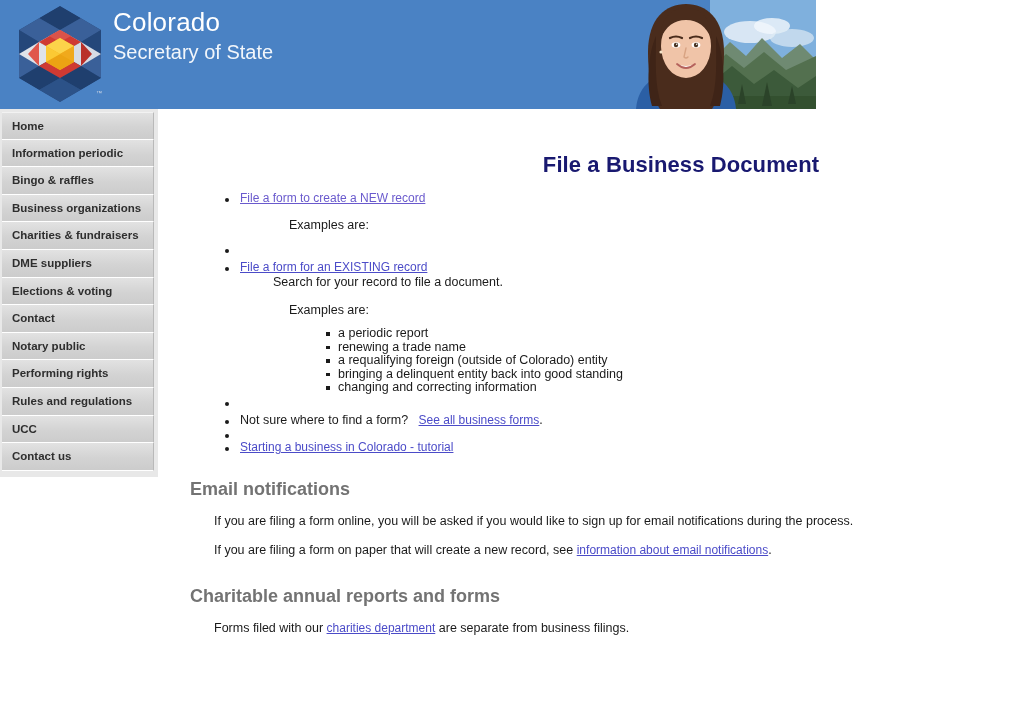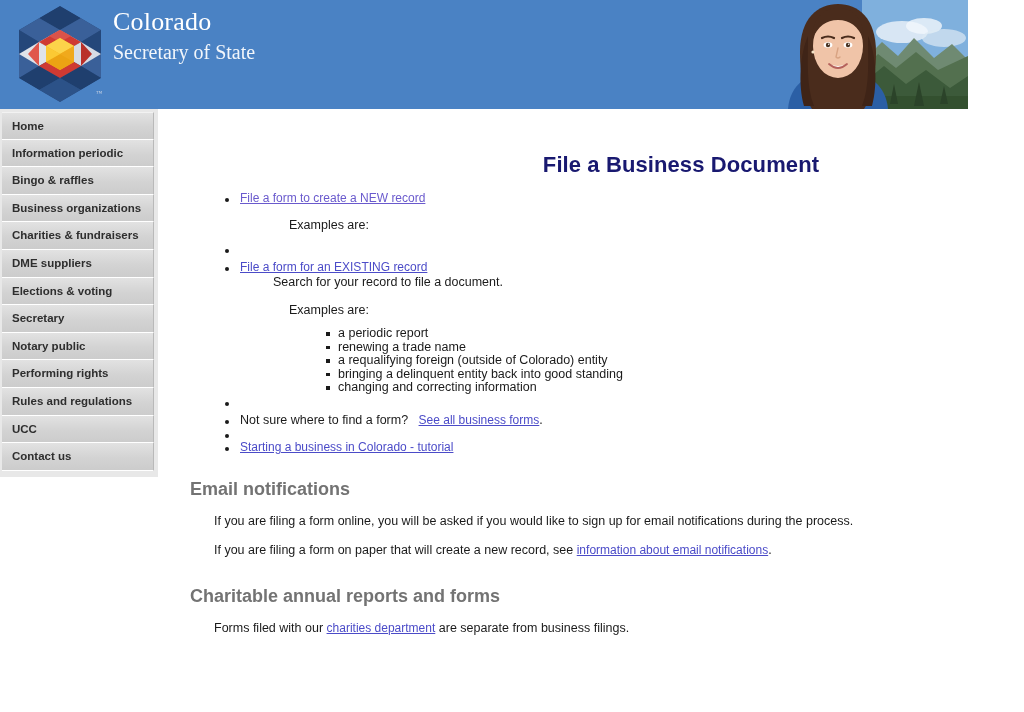--- a/index.html
+++ b/index.html
@@ -10,25 +10,24 @@
     width: 1024px;
     height: 712px;
     background: #ffffff;
     font-family: "Liberation Sans", sans-serif;
     overflow: hidden;
   }
 
   
   .header {
     position: relative;
-    width: 968px;
+    width: 816px;
     height: 109px;
     background: #4a82c4;
     overflow: hidden;
-    font-family: Liberation Serif, serif;
   }
   .header-logo {
     position: absolute;
     left: 8px;
     top: 2px;
     width: 104px;
     height: 104px;
   }
   .header-logo svg { display: block; }
   .logo-tm {
@@ -324,21 +323,21 @@
 </div>
 
 <nav class="sidebar">
   <a class="nav-item">Home</a>
   <a class="nav-item">Information periodic</a>
   <a class="nav-item">Bingo &amp; raffles</a>
   <a class="nav-item">Business organizations</a>
   <a class="nav-item">Charities &amp; fundraisers</a>
   <a class="nav-item">DME suppliers</a>
   <a class="nav-item">Elections &amp; voting</a>
-  <a class="nav-item">Secretary</a>
+  <a class="nav-item">Contact</a>
   <a class="nav-item">Notary public</a>
   <a class="nav-item">Performing rights</a>
   <a class="nav-item">Rules and regulations</a>
   <a class="nav-item">UCC</a>
   <a class="nav-item">Contact us</a>
 </nav>
 
 <main class="main">
 
   <h1 class="page-title">File a Business Document</h1>

